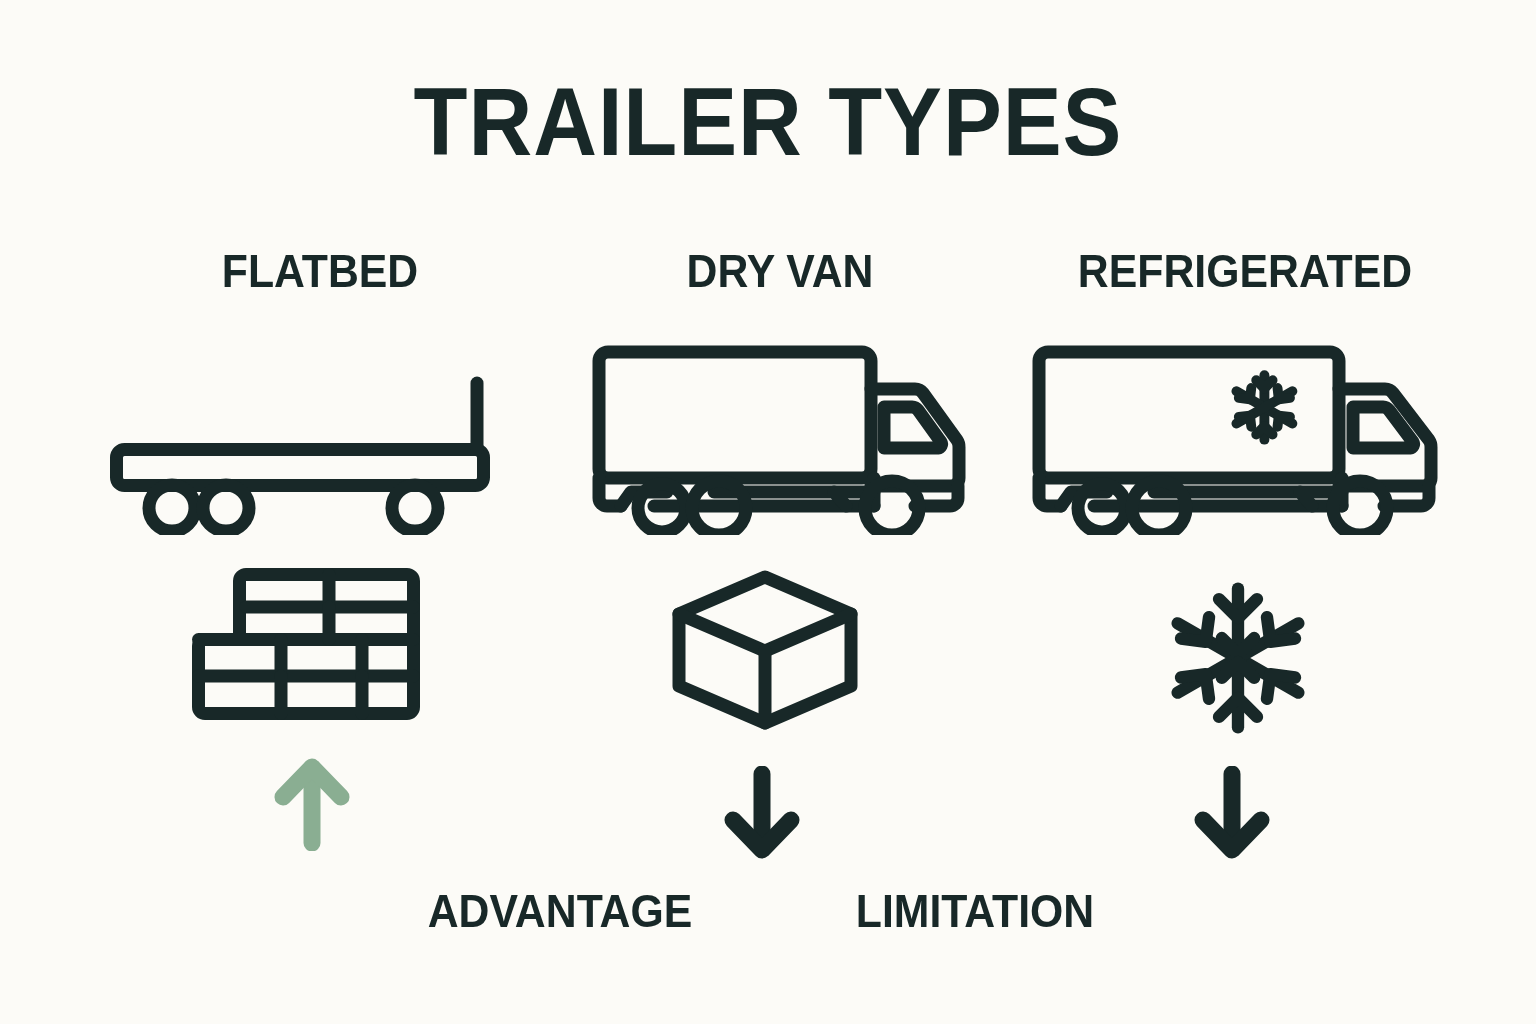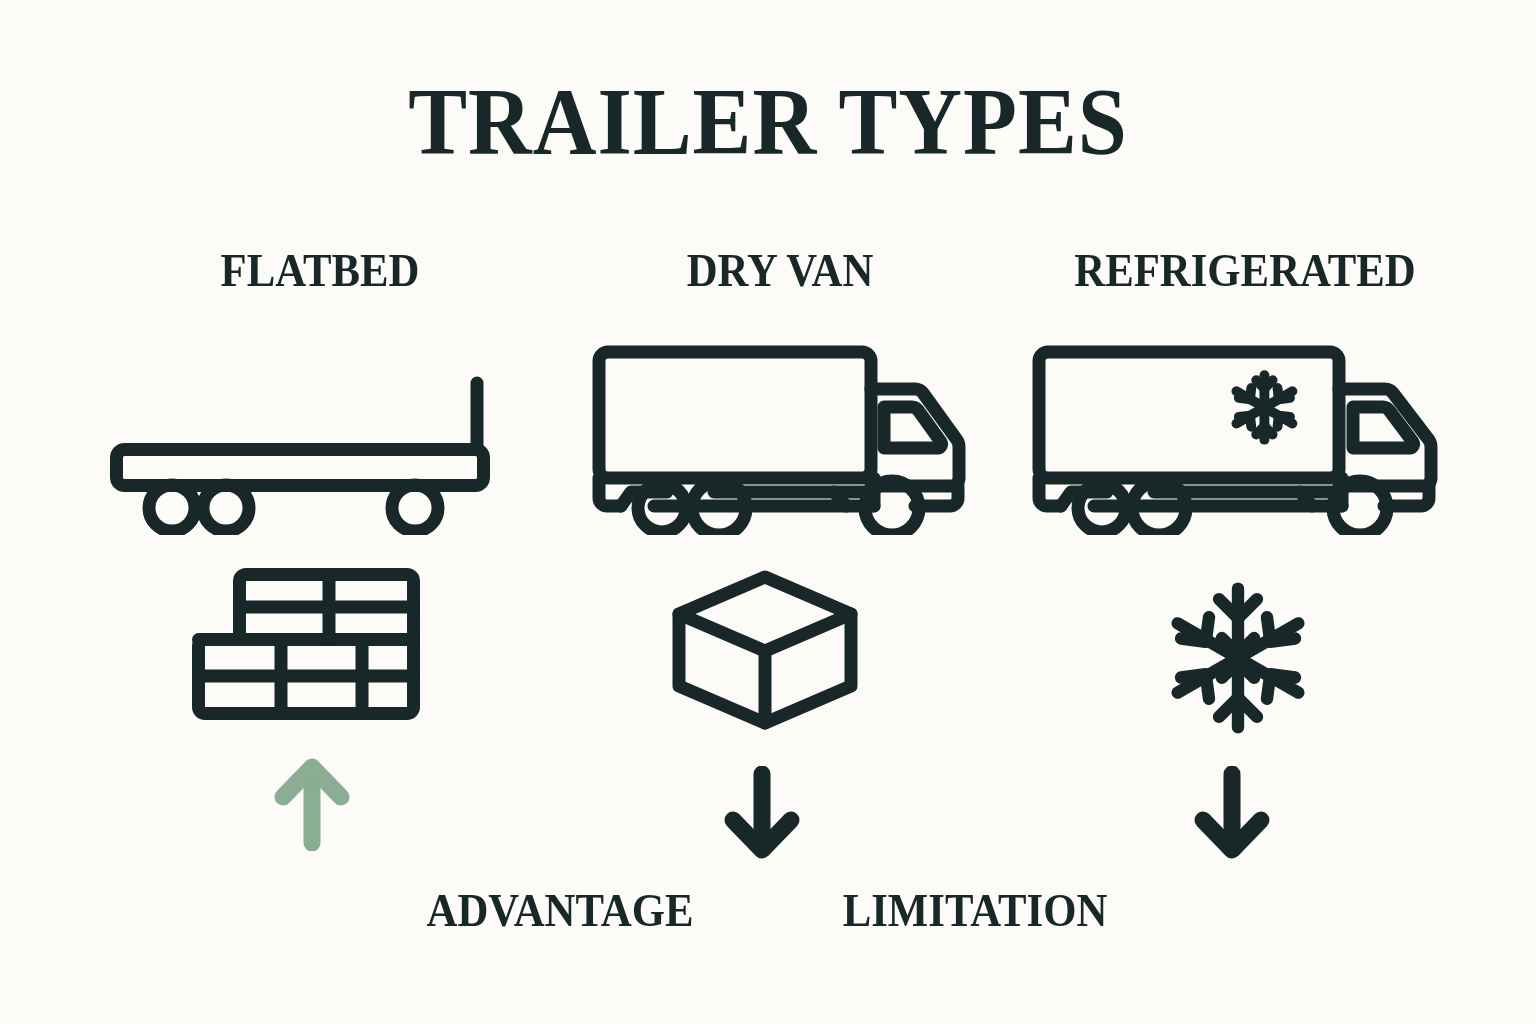--- a/index.html
+++ b/index.html
@@ -11,21 +11,20 @@
     height: 1024px;
     background: #FCFBF7;
     font-family: "Liberation Sans", sans-serif;
     overflow: hidden;
     position: relative;
   }
   .canvas {
     position: relative;
     width: 1264px;
     height: 1024px;
-    font-family: Liberation Serif, serif;
   }
 
   
   .title {
     position: absolute;
     top: 74px;
     left: 0;
     width: 1536px;
     text-align: center;
     font-size: 96px;

